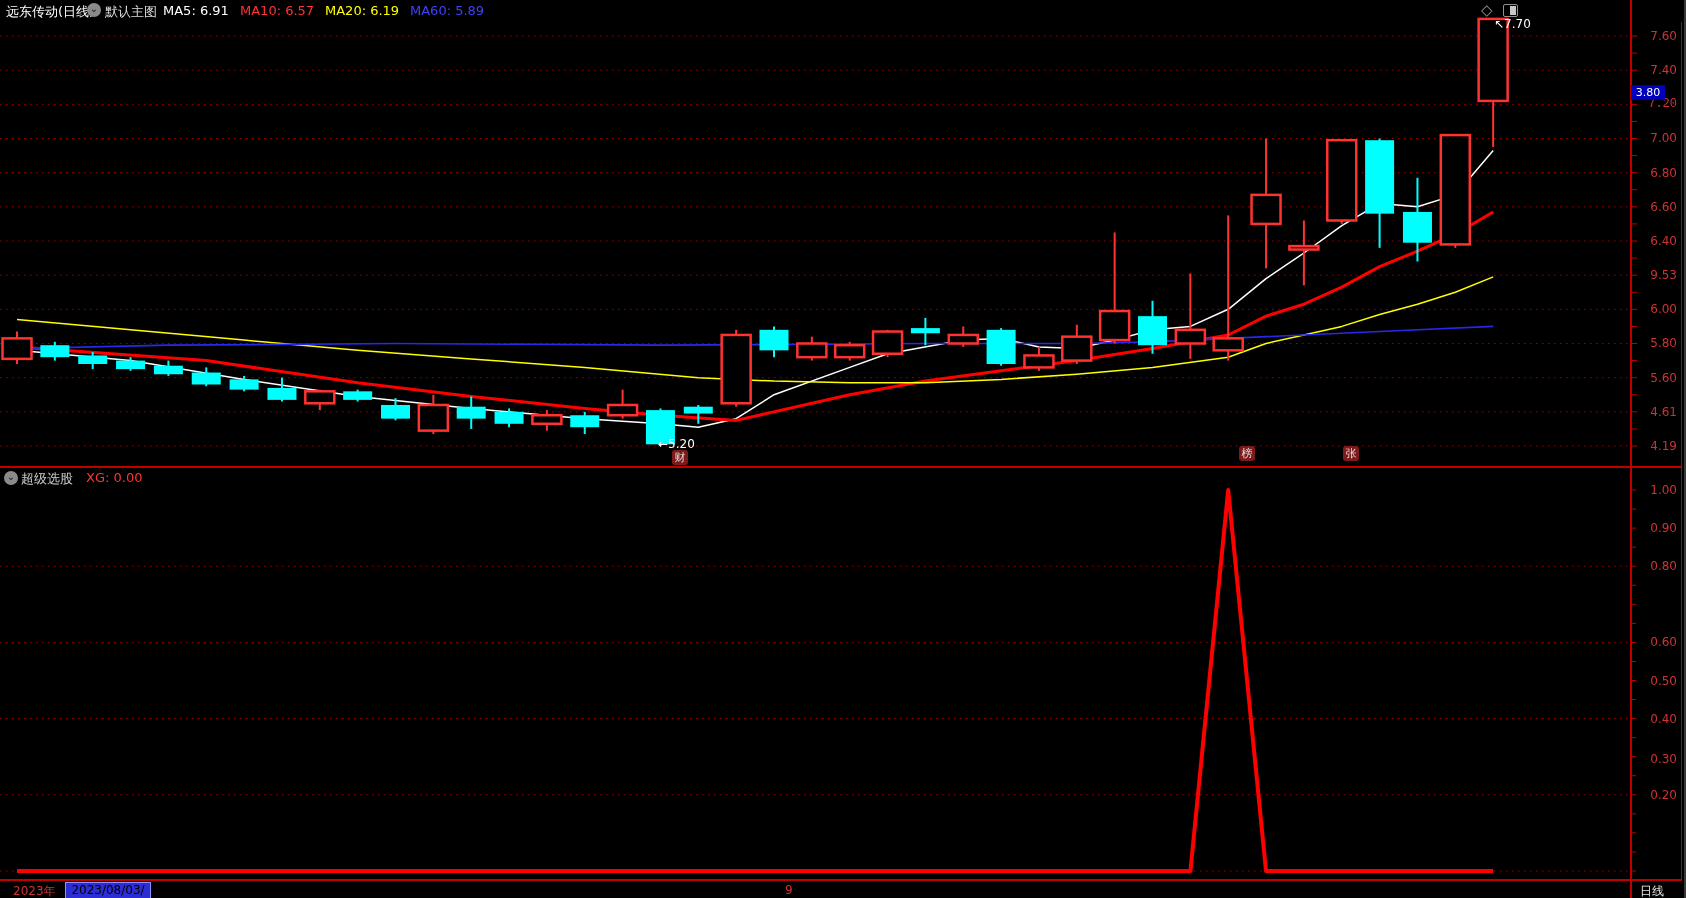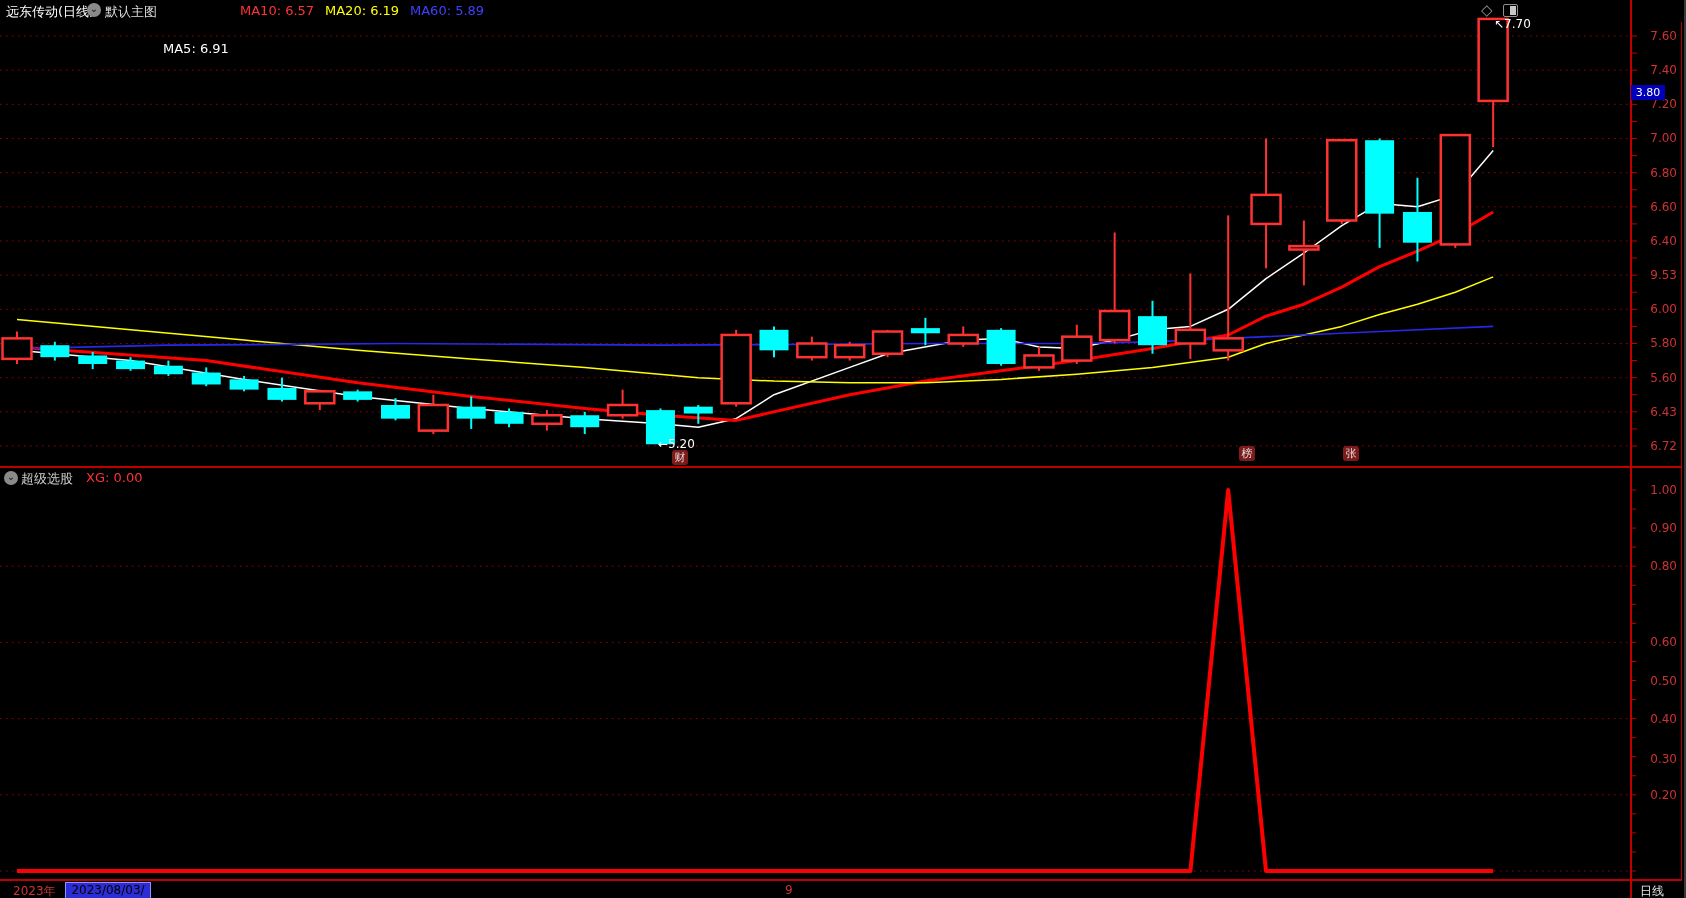--- a/index.html
+++ b/index.html
@@ -3,21 +3,21 @@
 <meta charset="utf-8">
 <style>
   html,body{margin:0;padding:0;background:#000;}
   .screen{position:relative;width:1686px;height:898px;background:#000;overflow:hidden;
           font-family:"DejaVu Sans","Liberation Sans",sans-serif;}
   
   .topbar{position:absolute;left:0;top:0;width:1630px;height:22px;background:#000;}
   .tb-text{position:absolute;top:3px;font-size:13px;white-space:nowrap;}
   .title{color:#ffffff;left:6px;}
   .overlay{color:#dddddd;left:105px;}
-  .ma5{left:163px;margin-top:38px;} .ma10{left:240px;} .ma20{left:325px;} .ma60{left:410px;}
+  .ma5{left:163px;} .ma10{left:240px;} .ma20{left:325px;} .ma60{left:410px;}
   .circle-icon{position:absolute;width:14px;height:14px;border-radius:50%;background:#8a8a8a;
                color:#1a1a1a;font-size:10px;line-height:12px;text-align:center;}
   .tb-circle{left:87px;top:3px;}
   .diamond-icon{position:absolute;left:1481px;top:1px;color:#909090;font-size:15px;}
   .panel-icon{position:absolute;left:1503px;top:4px;width:13px;height:11px;border:1px solid #909090;border-radius:2px;}
   .panel-icon .half{position:absolute;right:1px;top:1px;bottom:1px;width:6px;background:#c8c8c8;}
   
   .v-axis-line{position:absolute;left:1630px;top:0;width:2px;height:898px;background:#c00000;}
   .v-right-line{position:absolute;left:1681px;top:22px;width:1px;height:858px;background:#b00000;}
   .h-divider{position:absolute;left:0;top:466px;width:1682px;height:2px;background:#c00000;}
@@ -220,31 +220,31 @@
 
   <div class="v-axis-line"></div>
   <div class="v-right-line"></div>
   <div class="h-divider"></div>
   <div class="h-bottom"></div>
   <div class="edge-strip"></div>
 
   <div id="labels-main">
       <div class="ylabel" style="top: 29px;">7.60</div>
       <div class="ylabel" style="top: 63.166px;">7.40</div>
-      <div class="ylabel" style="top: 97.332px;">7.20</div>
+      <div class="ylabel" style="top: 97.332px; font-family: Liberation Mono, monospace;">7.20</div>
       <div class="ylabel" style="top: 131.498px;">7.00</div>
       <div class="ylabel" style="top: 165.664px;">6.80</div>
       <div class="ylabel" style="top: 199.83px;">6.60</div>
       <div class="ylabel" style="top: 233.996px;">6.40</div>
       <div class="ylabel" style="top: 268.162px;">9.53</div>
       <div class="ylabel" style="top: 302.328px;">6.00</div>
       <div class="ylabel" style="top: 336.494px;">5.80</div>
       <div class="ylabel" style="top: 370.66px;">5.60</div>
-      <div class="ylabel" style="top: 404.826px;">6.43</div>
-      <div class="ylabel" style="top: 438.992px;">6.72</div>
+      <div class="ylabel" style="top: 404.826px;">4.61</div>
+      <div class="ylabel" style="top: 438.992px;">4.19</div>
     </div>
   <div id="labels-sub">
       <div class="ylabel" style="top: 483px;">1.00</div>
       <div class="ylabel" style="top: 521.1px;">0.90</div>
       <div class="ylabel" style="top: 559.2px;">0.80</div>
       <div class="ylabel" style="top: 610px; padding-left: 48px;">0.70</div>
       <div class="ylabel" style="top: 635.4px;">0.60</div>
       <div class="ylabel" style="top: 673.5px;">0.50</div>
       <div class="ylabel" style="top: 711.6px;">0.40</div>
       <div class="ylabel" style="top: 752px;">0.30</div>

